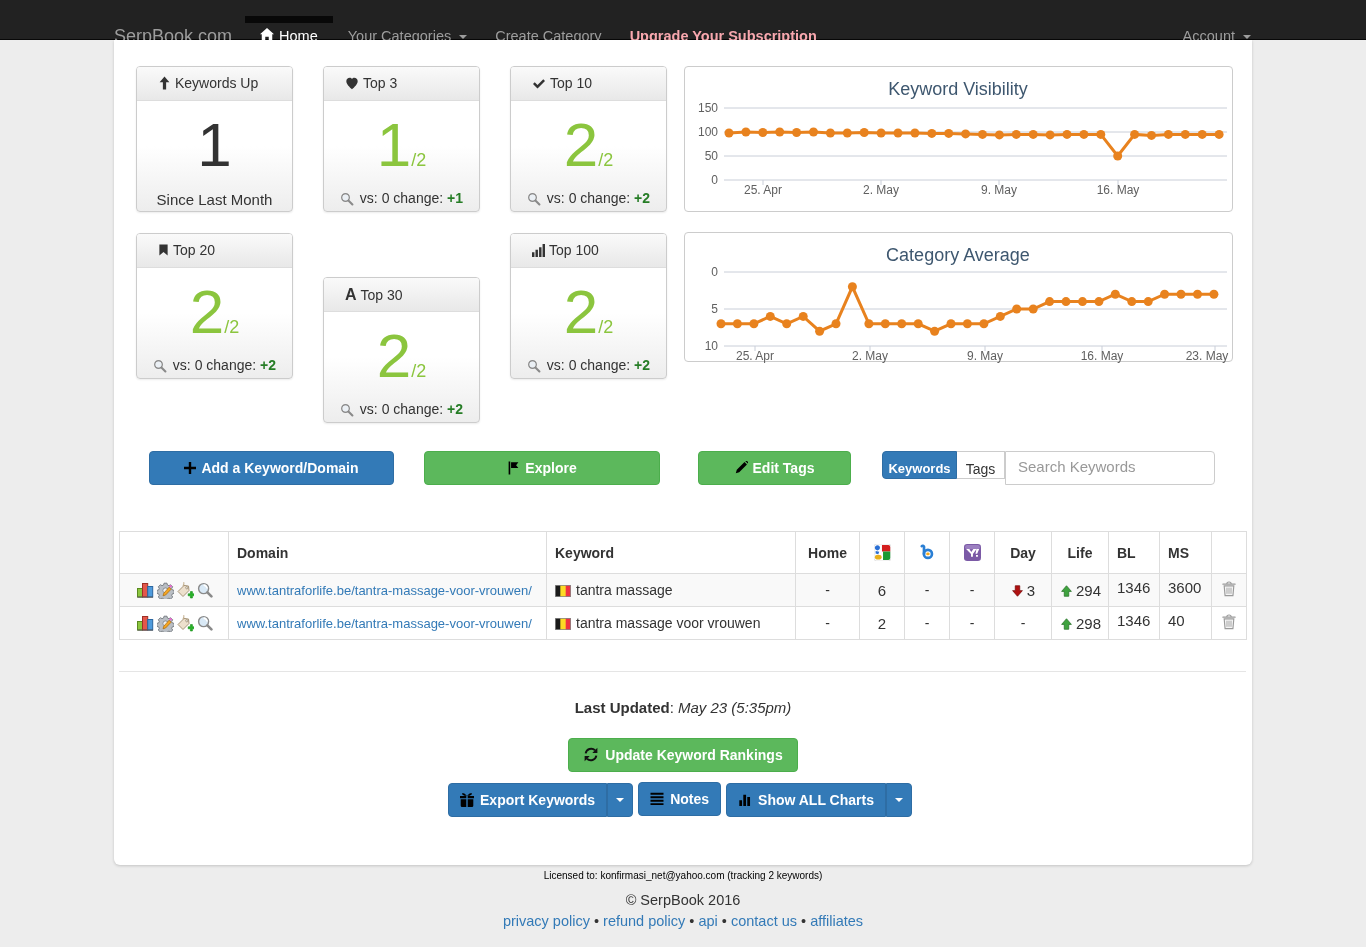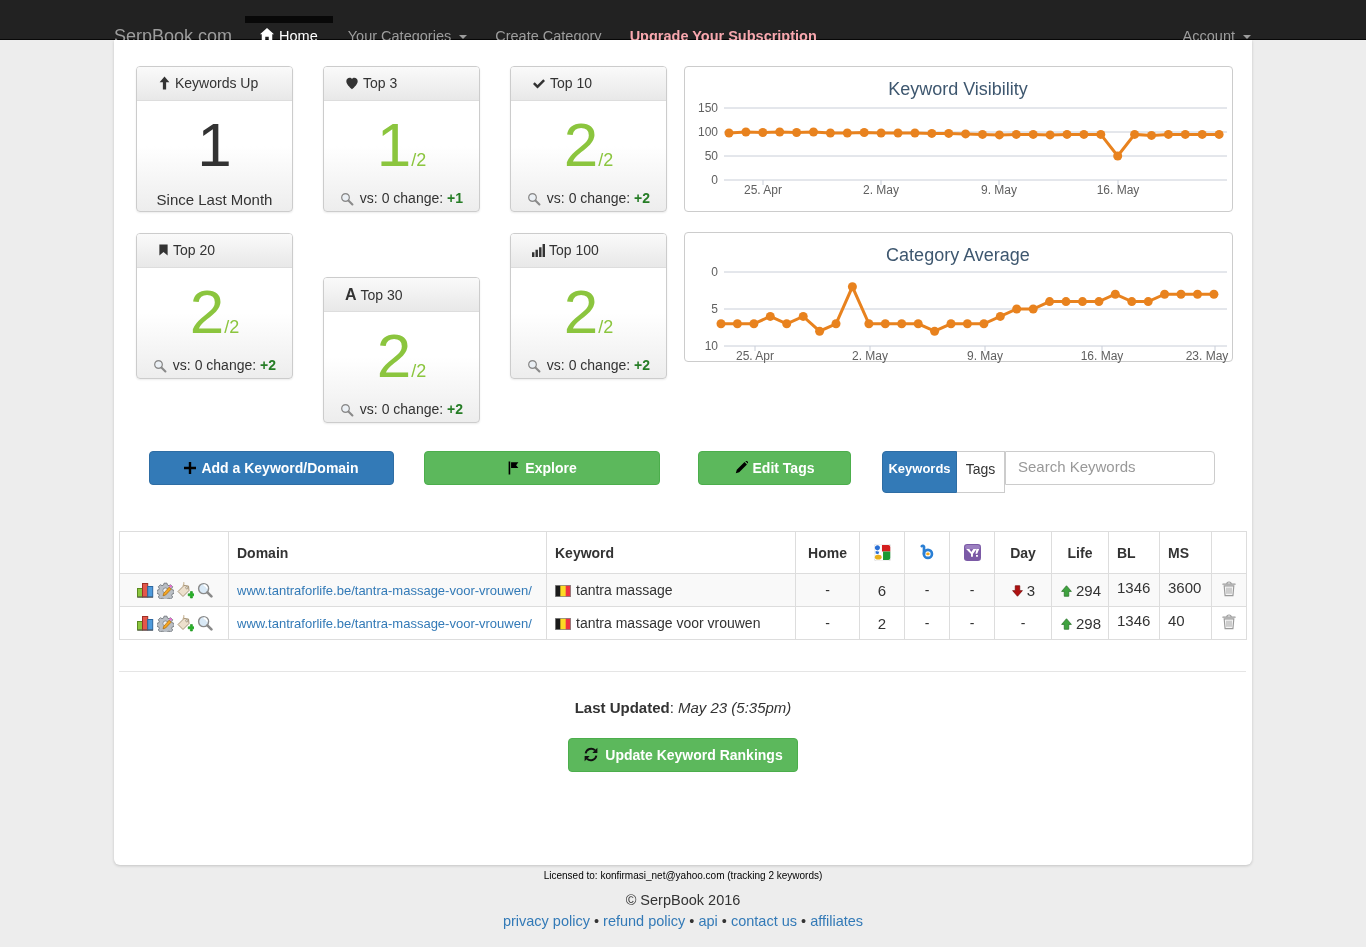--- a/index.html
+++ b/index.html
@@ -36,21 +36,21 @@
 .chartpanel { position:absolute; left:570px; width:549px; height:146px; border:1px solid #ccc; border-radius:4px; background:#fff; }
 
 
 .btn { display:inline-block; border-radius:4px; font-size:14px; font-weight:bold; color:#fff; text-align:center; border:1px solid transparent; line-height:20px; padding:6px 12px; }
 .btn-blue { background:#337ab7; border-color:#2e6da4; }
 .btn-green { background:#5cb85c; border-color:#4cae4c; }
 .abs { position:absolute; }
 
 
 .sgroup { position:absolute; left:768px; top:411px; height:34px; display:flex; }
-.sg-btn { height:42px; line-height:22px; padding:6px 0; font-size:13px; text-align:center; border:1px solid #ccc; }
+.sg-btn { height:28px; line-height:22px; padding:6px 0; font-size:13px; text-align:center; border:1px solid #ccc; }
 .sg-btn.on { background:#337ab7; border-color:#2e6da4; color:#fff; font-weight:bold; border-radius:4px 0 0 4px; }
 .sg-btn.off { background:#fff; color:#333; border-left:0; }
 .sg-input { height:34px; width:210px; border:1px solid #ccc; border-left:1px solid #ccc; border-radius:0 4px 4px 0; padding:6px 12px; font-size:15px; color:#999; font-family:"Liberation Sans", sans-serif; background:#fff; }
 
 
 table.kw { position:absolute; left:5px; top:491px; border-collapse:separate; border-spacing:0; table-layout:fixed; width:1127px; font-size:14px; }
 table.kw th, table.kw td { border-right:1px solid #ddd; border-bottom:1px solid #ddd; padding:0 8px; }
 table.kw th { border-top:1px solid #ddd; height:43px; text-align:left; font-size:14px; color:#333; }
 table.kw td { height:33px; vertical-align:middle; white-space:nowrap; }
 table.kw th:first-child, table.kw td:first-child { border-left:1px solid #ddd; }
@@ -424,19 +424,36 @@
 
   <div class="updated"><b>Last Updated</b>: <i>May 23 (5:35pm)</i></div>
 
   <div class="centerline" style="top:698px"><a class="btn btn-green" style="padding:6px 14px"><svg width="16" height="15" viewBox="0 0 16 16" style="vertical-align:-2px;margin-right:6px">
           <path fill="none" stroke="#111" stroke-width="2.1" d="M2.3 6.8A6 6 0 0 1 12.3 3.4"></path>
           <path fill="#111" d="M14.8 0.9v5.4H9.4z"></path>
           <path fill="none" stroke="#111" stroke-width="2.1" d="M13.7 9.2A6 6 0 0 1 3.7 12.6"></path>
           <path fill="#111" d="M1.2 15.1V9.7h5.4z"></path>
         </svg>Update Keyword Rankings</a></div>
 
+  <div class="centerline" style="top:742px;left:-3px"><span class="split">
+        <a class="btn btn-blue main"><svg width="14" height="14" viewBox="0 0 16 16" style="vertical-align:-2px;margin-right:6px">
+            <path fill="#000" d="M0 3.5h7.2V6H0V3.5zM8.8 3.5H16V6H8.8V3.5zM.8 7h6.4v9H2.3A1.5 1.5 0 0 1 .8 14.5V7zM8.8 7h6.4v7.5a1.5 1.5 0 0 1-1.5 1.5H8.8V7zM2.6 0c1.7 0 3.2.9 4.4 2.4L8 3H5L2.6 1.8V0zM13.4 0c-1.7 0-3.2.9-4.4 2.4L8 3h3l2.4-1.2V0z"></path>
+          </svg>Export Keywords</a>
+        <a class="caret-btn">
+          <span class="caret"></span>
+        </a>
+      </span><a class="btn btn-blue" style="margin-left:5px;padding:6px 11px"><svg width="14" height="13" viewBox="0 0 16 16" style="vertical-align:-1px;margin-right:6px">
+          <path fill="#000" d="M0 1h16v2.4H0zM0 5.3h16v2.4H0zM0 9.6h16V12H0zM0 13.9h16v2.4H0z"></path>
+        </svg>Notes</a><span class="split" style="margin-left:5px">
+        <a class="btn btn-blue main"><svg width="14" height="13" viewBox="0 0 16 16" style="vertical-align:-1px;margin-right:6px">
+            <path fill="#000" d="M1 9h3.4v7H1zM5.9 2h3.4v14H5.9zM10.8 5h3.4v11h-3.4z"></path>
+          </svg>Show ALL Charts</a>
+        <a class="caret-btn">
+          <span class="caret"></span>
+        </a>
+      </span></div>
 </div>
 
 <div class="footer">
   <div class="lic">Licensed to: konfirmasi_net@yahoo.com (tracking 2 keywords)</div>
   <div class="copy">© SerpBook 2016</div>
   <div class="flinks"><a>privacy policy</a> • <a>refund policy</a> • <a>api</a> • <a>contact us</a> • <a>affiliates</a></div>
 </div>
 
 </body></html>

